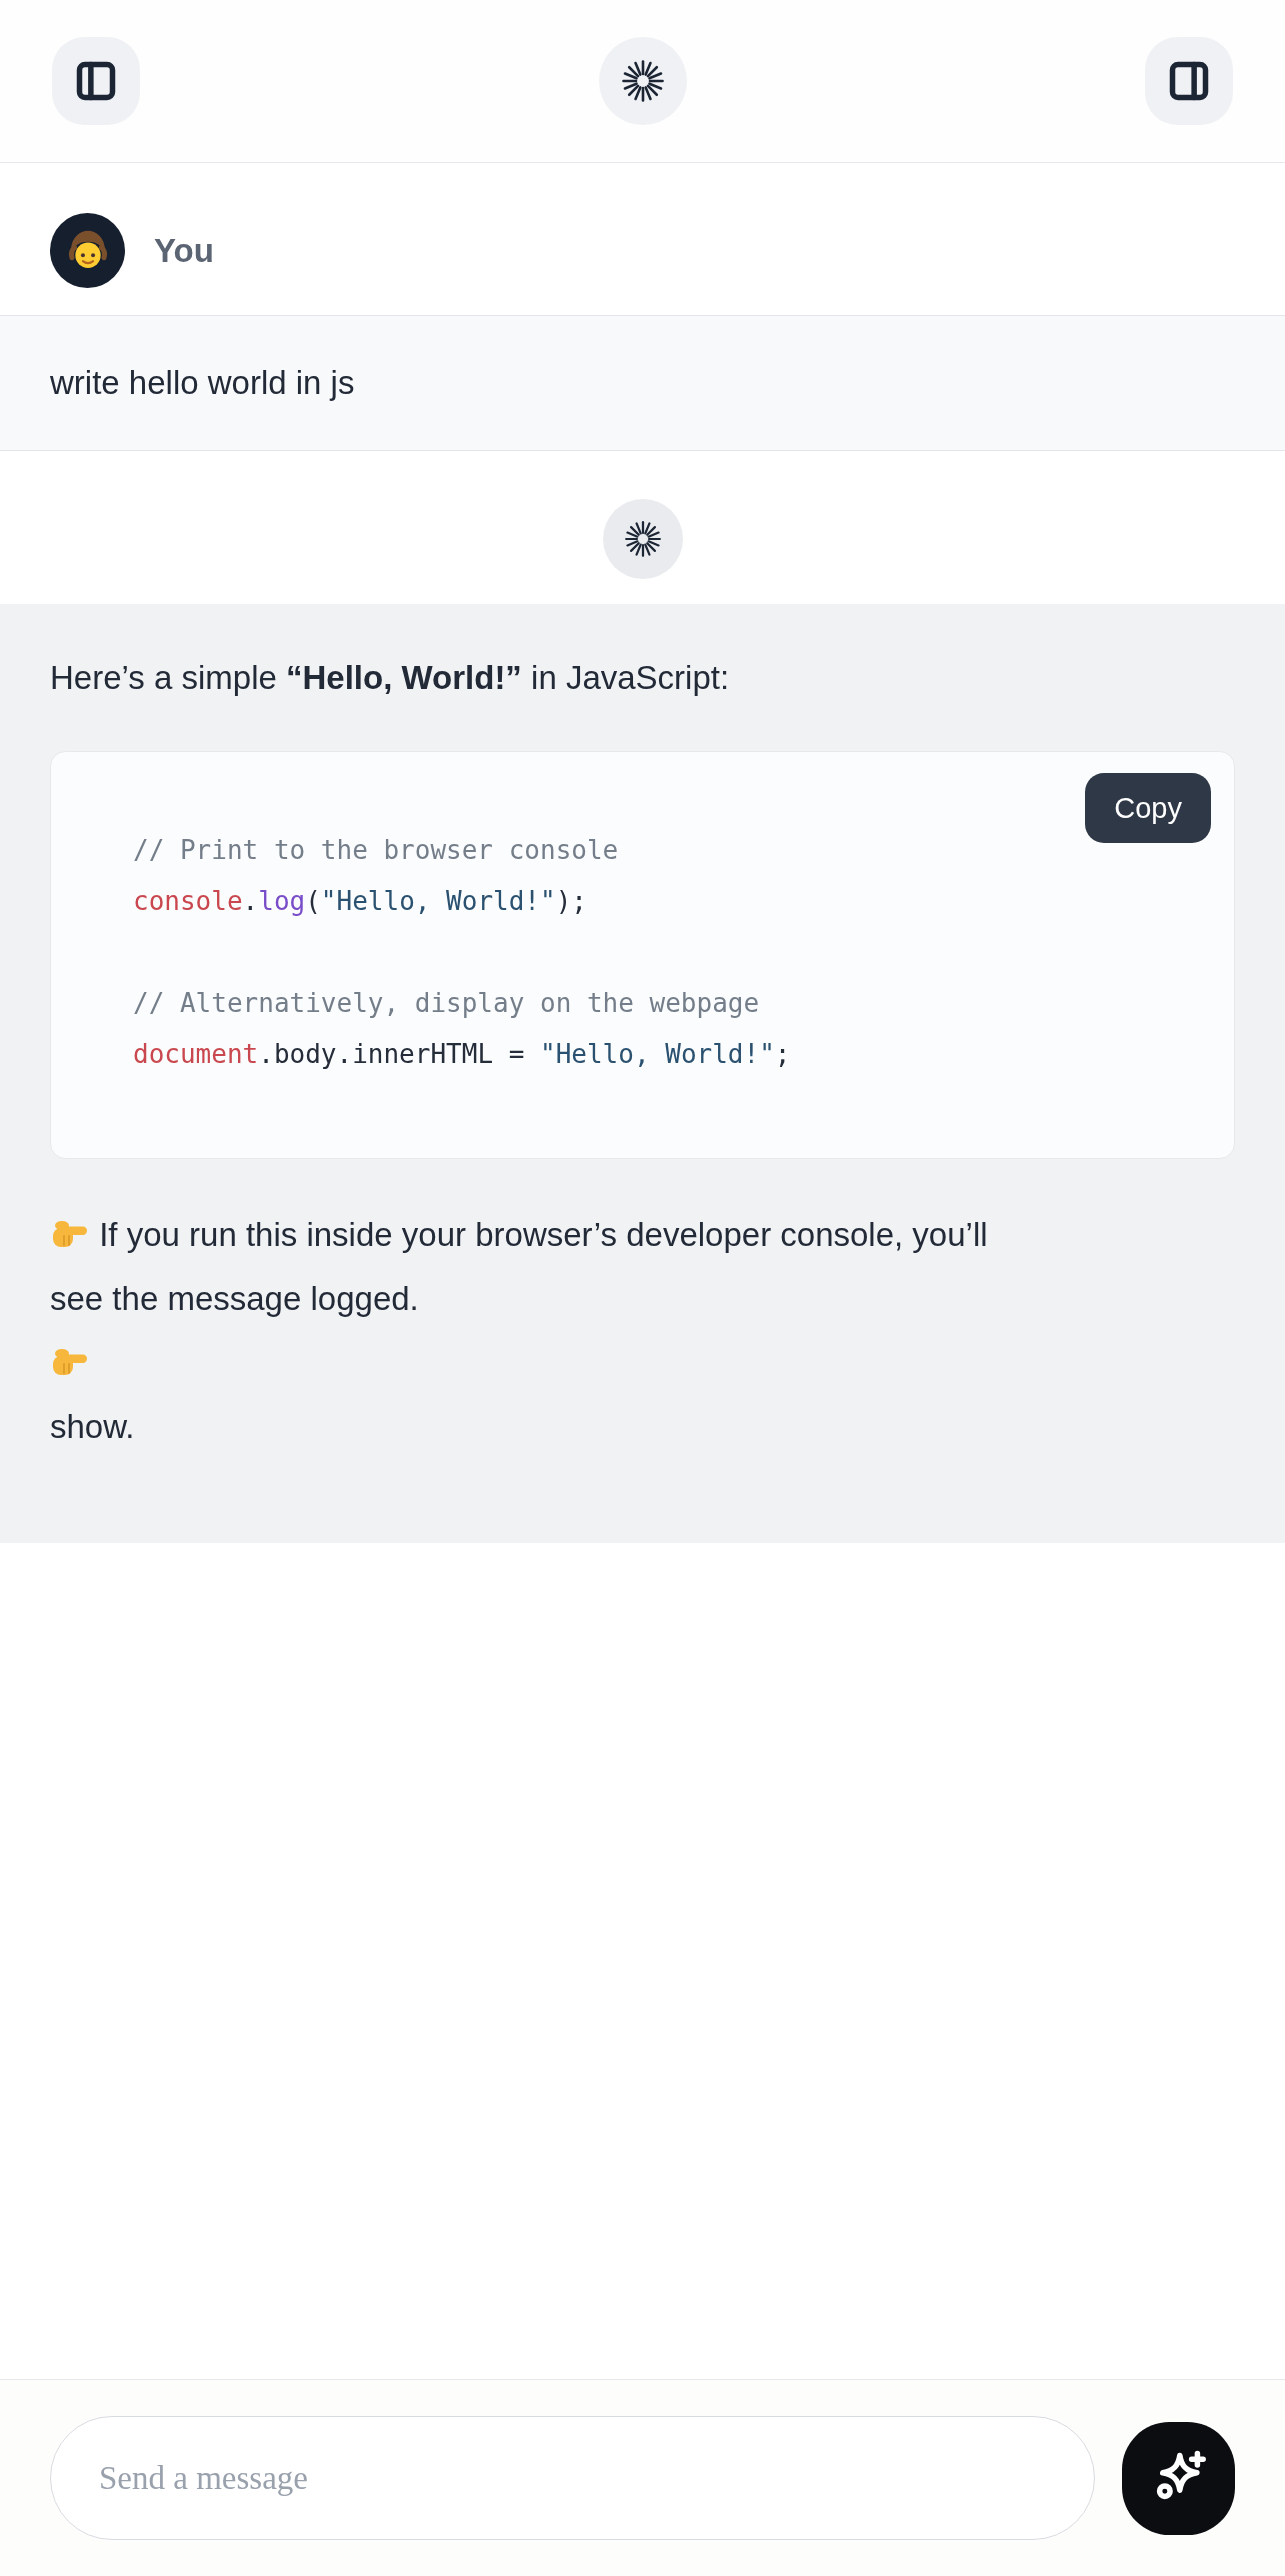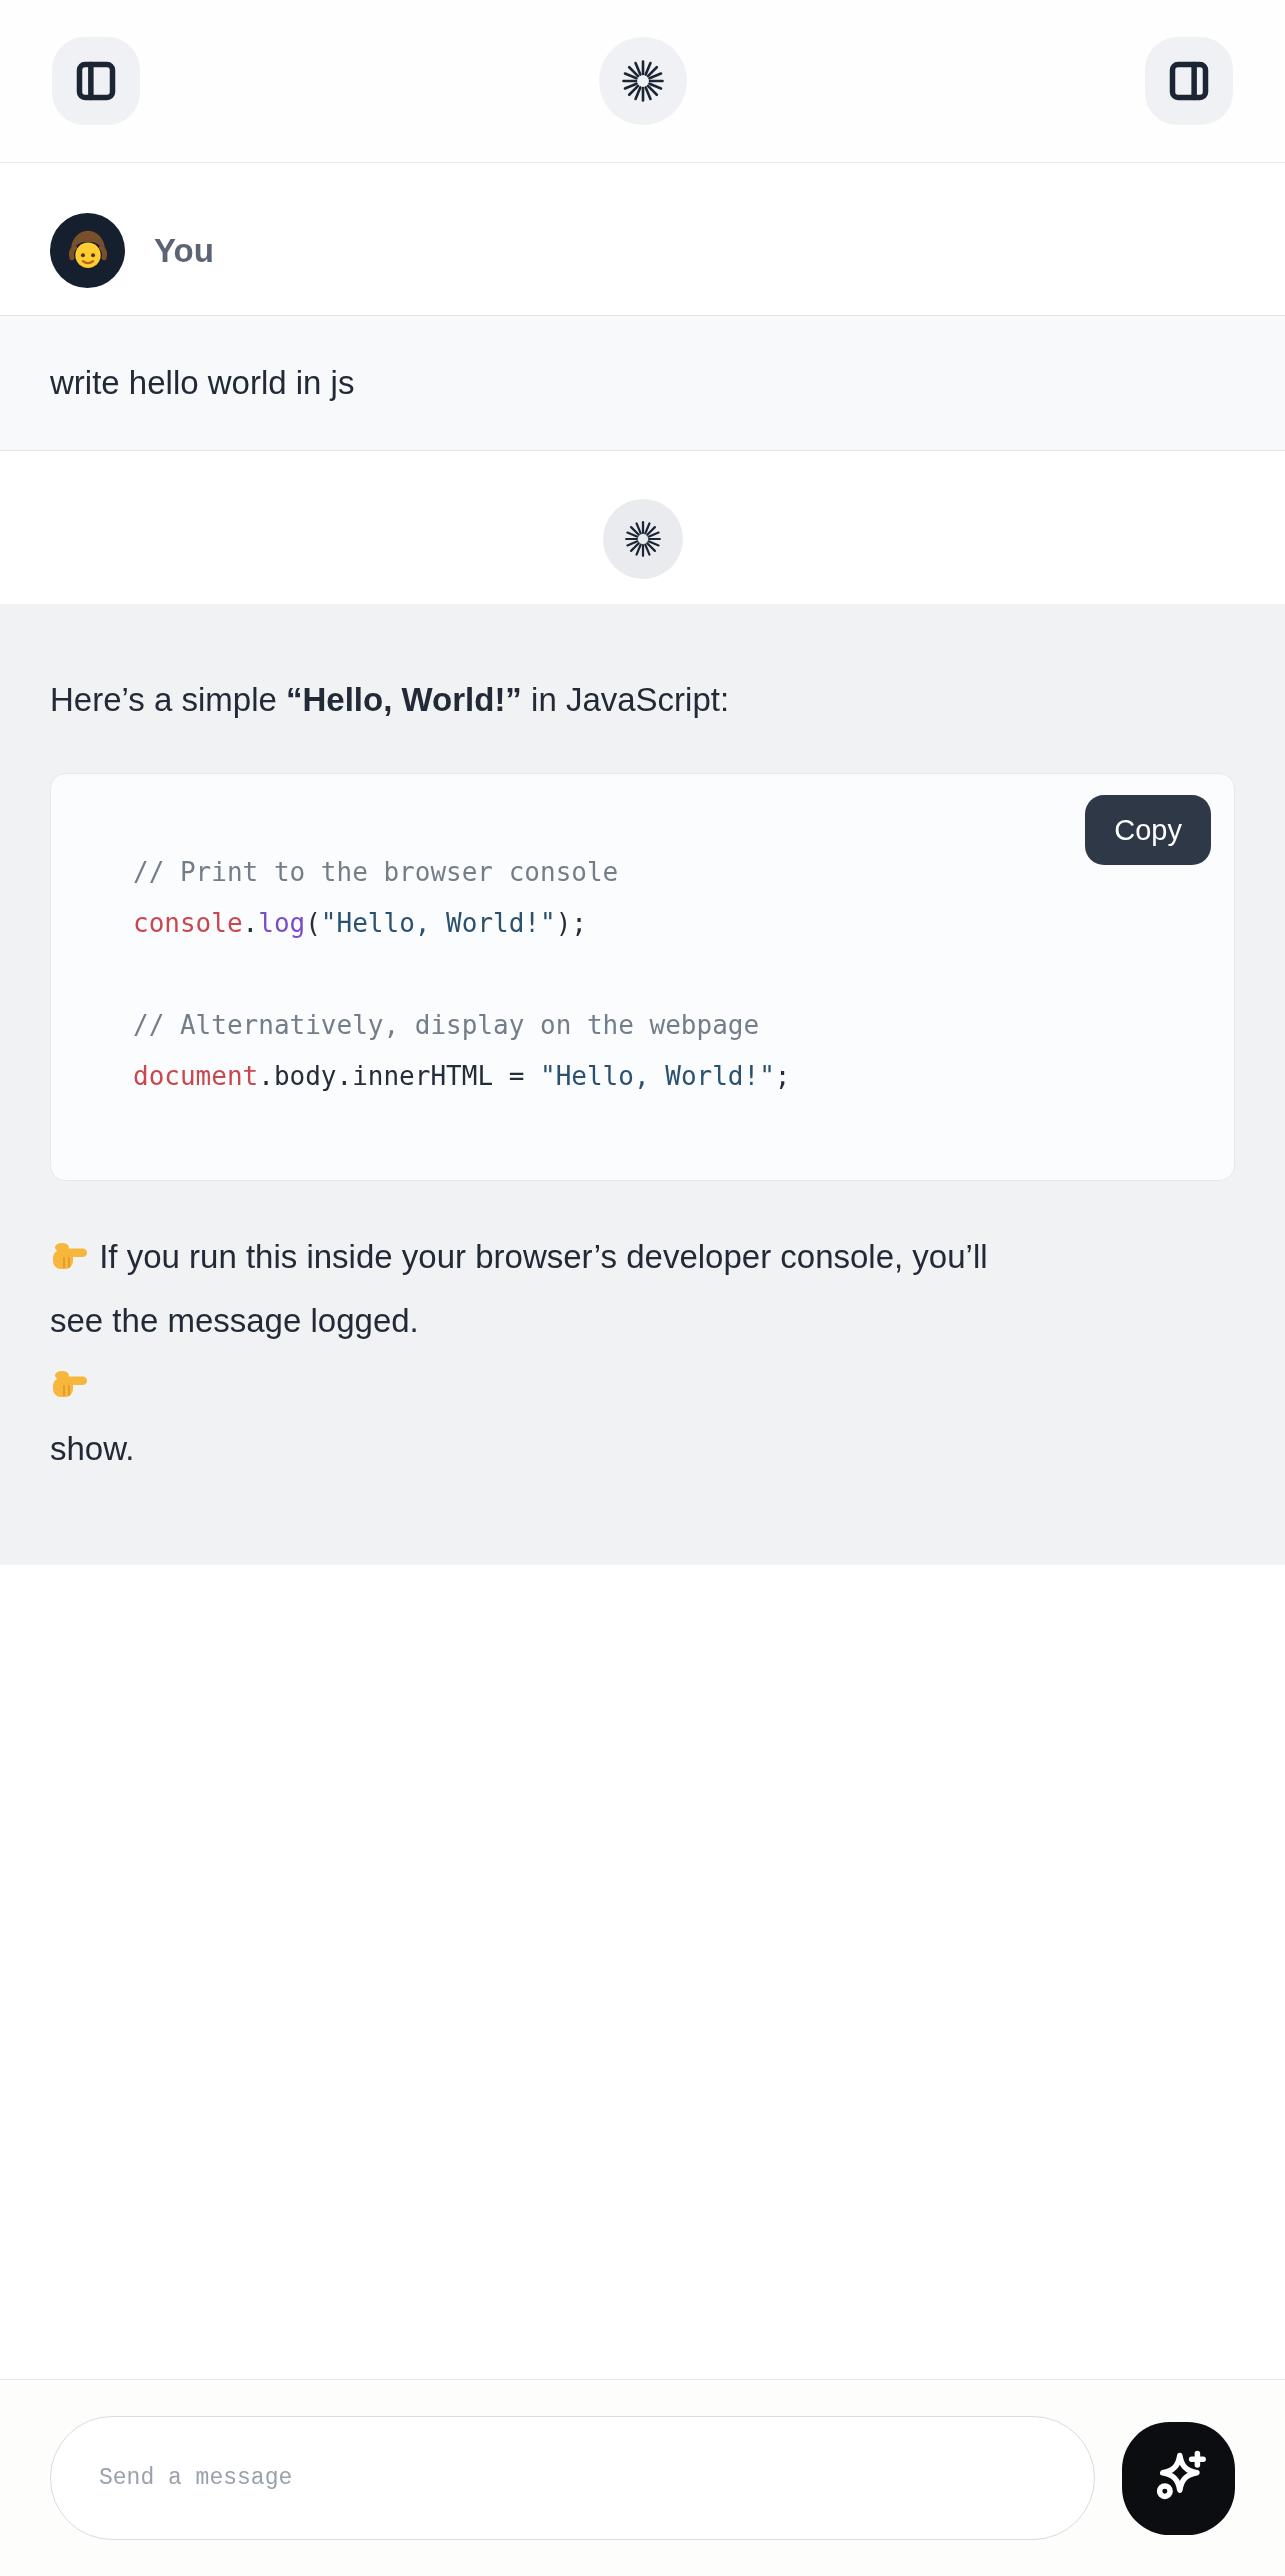--- a/index.html
+++ b/index.html
@@ -36,21 +36,21 @@
   .avatar.assistant{width:80px; height:80px; background:#e9ebef;}
   .sender{font-size:33px; font-weight:700; color:var(--muted-label);}
   
   .user-band{
     margin-top:27px; height:136px; background:var(--band-bg);
     border-top:1.9px solid #e3e5e9; border-bottom:1.9px solid #e3e5e9;
     display:flex; align-items:center; padding:0 50px;
     font-size:33px; color:var(--ink);
   }
   
-  .assistant-body{background:var(--asst-bg); padding:64px 50px 38px;}
+  .assistant-body{background:var(--asst-bg); padding:42px 50px 38px;}
   .assistant-body p{font-size:33px; line-height:64px; color:var(--ink);}
   p.intro{line-height:63px; margin-bottom:42px;}
   p.tips{margin-bottom:46px;}
   .assistant-body strong{font-weight:700;}
   .emoji-hand{display:inline-block; width:40px; height:40px; vertical-align:-5.7px;}
   
   .code-card{
     position:relative; background:var(--card-bg); border:1.9px solid var(--card-border);
     border-radius:15.3px; margin-bottom:44px;
   }
@@ -72,21 +72,21 @@
   .composer{
     flex:0 0 197px; height:197px; background:var(--composer-bg); border-top:1.9px solid #e5e7ea;
     display:flex; align-items:center; padding:0 50px; gap:27px;
   }
   .pill{
     flex:1 1 auto; height:124px; border:1.9px solid var(--pill-border); border-radius:62px;
     background:#fff; display:flex; align-items:center; padding:0 48px;
   }
   .pill input{
     width:100%; border:none; outline:none; background:transparent;
-    font-family:Liberation Mono, monospace; font-size:23px; color:var(--ink);
+    font-family:Liberation Serif, serif; font-size:33px; color:var(--ink);
   }
   .pill input::placeholder{color:var(--ph);}
   .send-btn{
     width:113px; height:113px; flex:0 0 auto; border:none; border-radius:42%;
     background:var(--send-bg); cursor:pointer; display:flex; align-items:center; justify-content:center;
   }
 </style>
 </head>
 <body>
 

